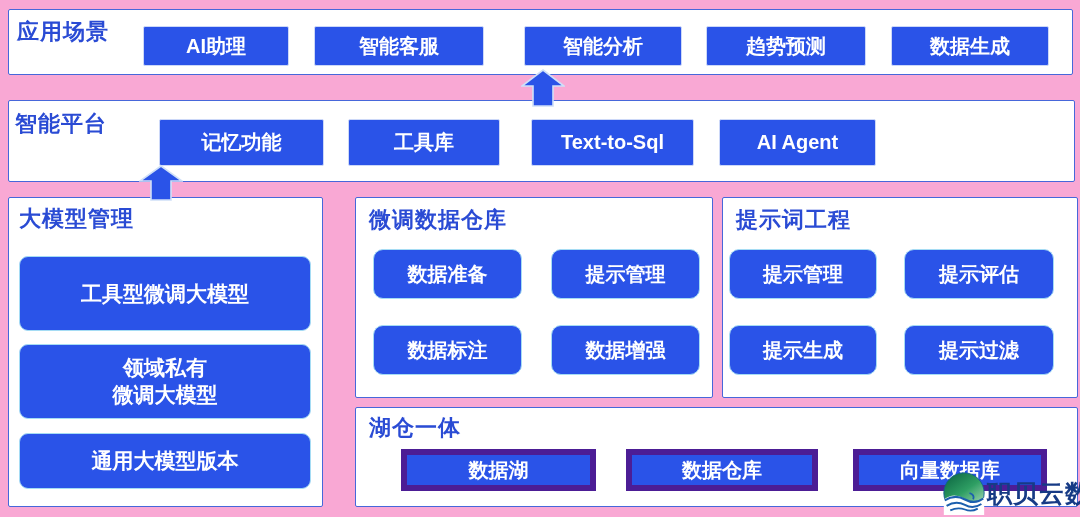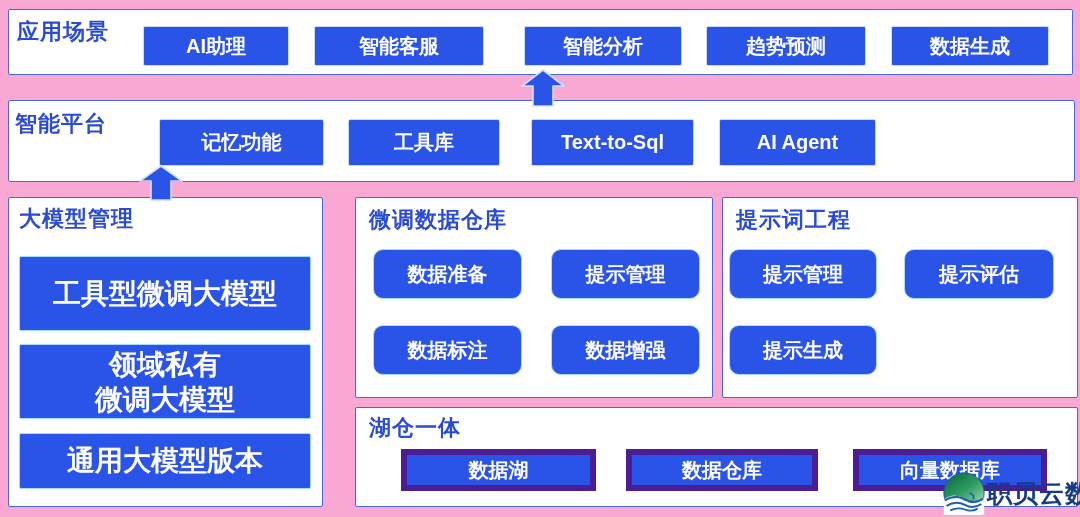--- a/index.html
+++ b/index.html
@@ -15,21 +15,21 @@
     position:absolute;margin:0;color:#2a4bd4;font-weight:bold;
     font-size:22px;line-height:24px;letter-spacing:1px;white-space:nowrap;
   }
   .btn{
     position:absolute;background:#2a53e8;color:#ffffff;font-weight:bold;
     display:flex;align-items:center;justify-content:center;text-align:center;
     box-sizing:border-box;
   }
   .sq{font-size:20px;border:1px solid #ccd8f8;border-radius:2px;}
   .rd{font-size:20px;border:1.5px solid #a5dcf4;border-radius:10px;text-align:right;}
-  .big{font-size:28px;border:1.5px solid #a5dcf4;border-radius:2px;}
+  .big{font-size:21px;border:1.5px solid #a5dcf4;border-radius:9px;}
   .dk{font-size:20px;border:6px solid #4c1d95;border-radius:0;}
   .two-line{white-space:pre-line;line-height:1.25;}
   .arrow{position:absolute;z-index:5;}
   .logo{
     position:absolute;left:942px;top:471px;z-index:10;display:flex;
     align-items:center;
   }
   .logo-text{
     color:#163a85;font-size:25px;font-weight:bold;letter-spacing:1px;
     margin-left:1px;white-space:nowrap;
@@ -72,20 +72,21 @@
     <div class="btn rd" style="left:195px;top:51px;width:149px;height:50px">提示管理</div>
     <div class="btn rd" style="left:17px;top:127px;width:149px;height:50px">数据标注</div>
     <div class="btn rd" style="left:195px;top:127px;width:149px;height:50px">数据增强</div>
   </section>
 
   <section class="box" style="left:722px;top:197px;width:356px;height:201px">
     <h2 class="title" style="left:13px;top:10px">提示词工程</h2>
     <div class="btn rd" style="left:6px;top:51px;width:148px;height:50px">提示管理</div>
     <div class="btn rd" style="left:181px;top:51px;width:150px;height:50px">提示评估</div>
     <div class="btn rd" style="left:6px;top:127px;width:148px;height:50px">提示生成</div>
+    <div class="btn rd" style="left:181px;top:127px;width:150px;height:50px">提示过滤</div>
   </section>
 
   <section class="box" style="left:355px;top:407px;width:723px;height:100px">
     <h2 class="title" style="left:13px;top:8px">湖仓一体</h2>
     <div class="btn dk" style="left:45px;top:41px;width:195px;height:42px">数据湖</div>
     <div class="btn dk" style="left:270px;top:41px;width:192px;height:42px">数据仓库</div>
     <div class="btn dk" style="left:497px;top:41px;width:194px;height:42px">向量数据库</div>
   </section>
 
   <svg class="arrow" style="left:521px;top:69px" width="44" height="38" viewBox="0 0 44 38">

